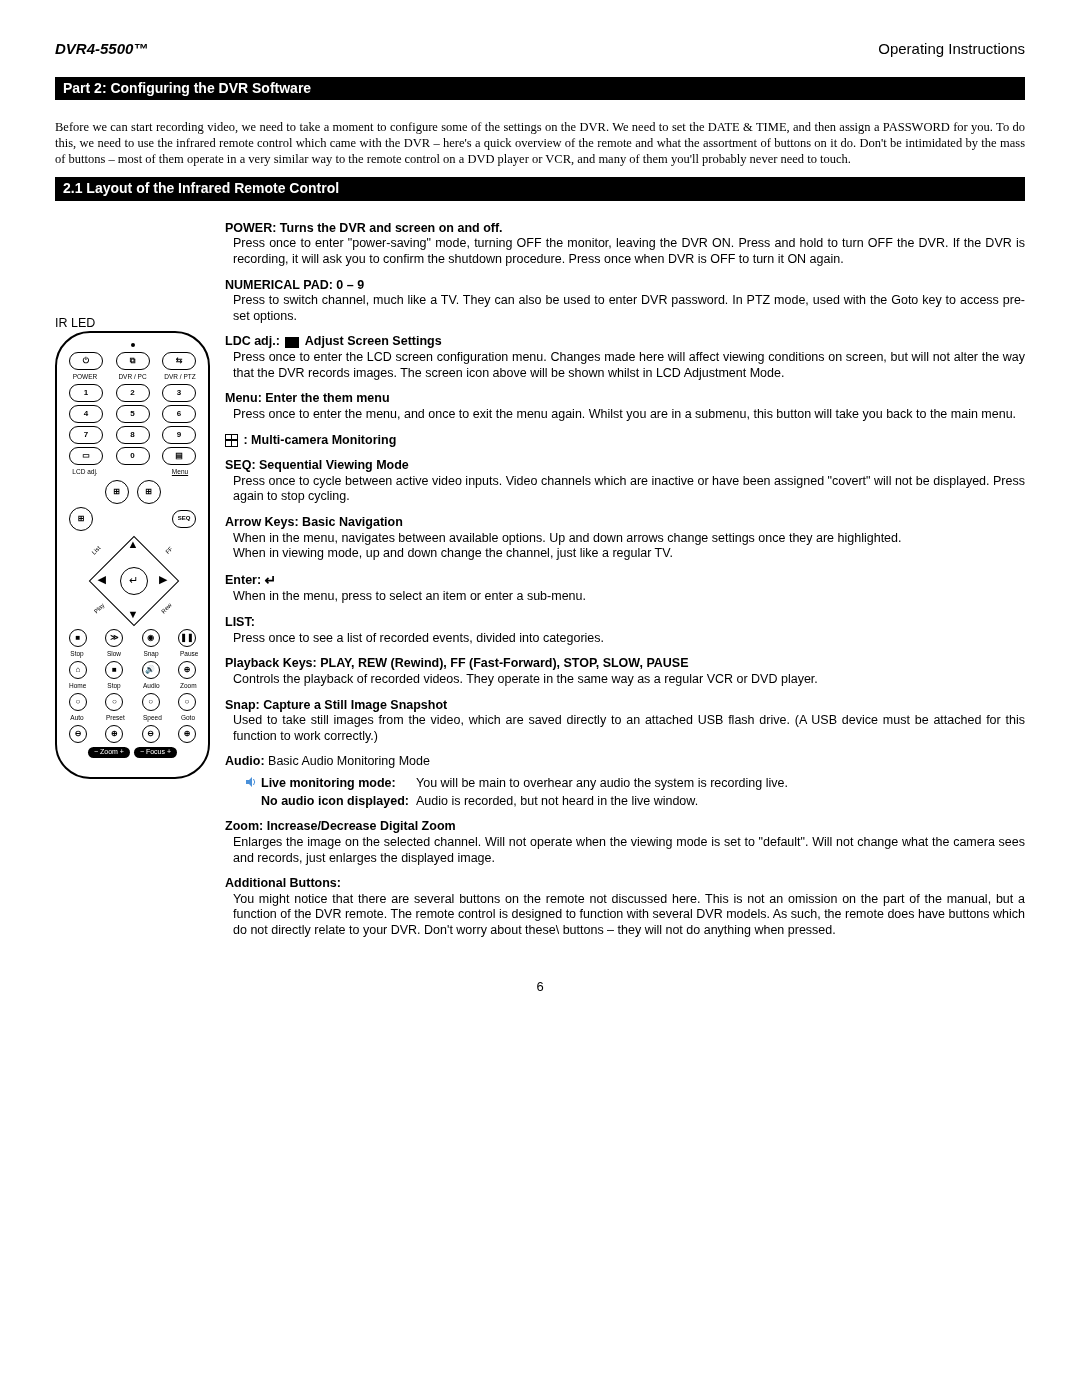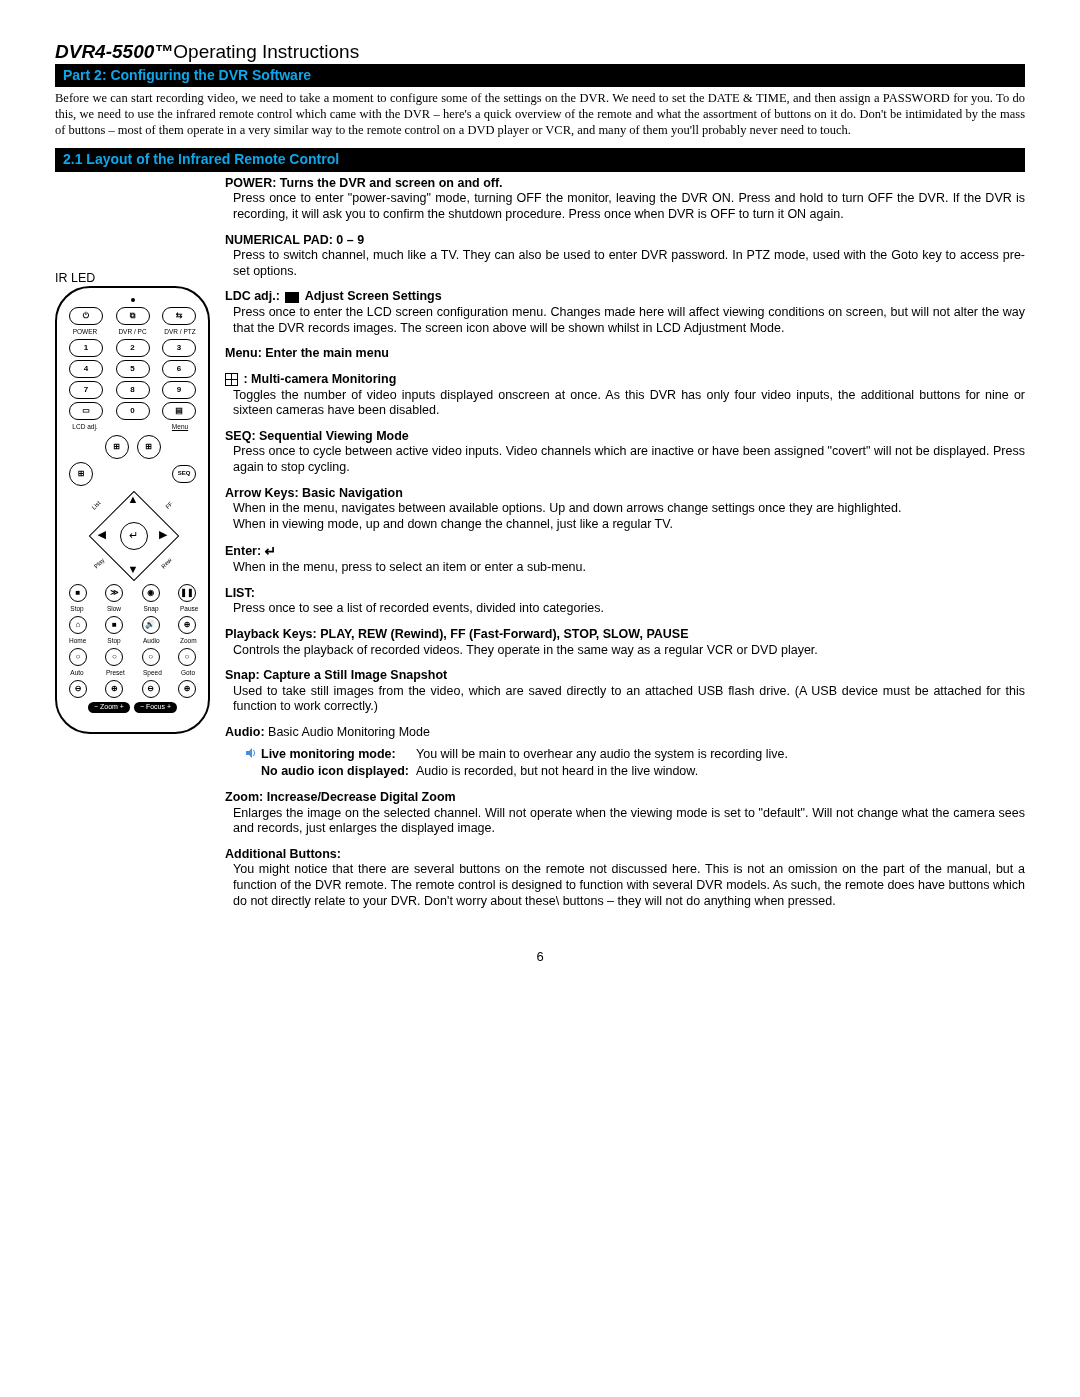--- a/index.html
+++ b/index.html
@@ -6,33 +6,35 @@
     font-family: Arial, sans-serif;
     font-size: 12.5px;
     background: #fff;
     margin: 0;
     padding: 40px 55px 30px 55px;
     color: #000;
     line-height: 1.25;
   }
   .header-row {
     display: flex;
-    font-size: 19px;
+    justify-content: space-between;
+    font-size: 15px;
+    margin-bottom: 18px;
   }
   .model {
     font-style: italic;
     font-weight: bold;
   }
   .section-bar {
     background: #000;
-    color: #0ea5e9;
+    color: #ffffff;
     font-weight: bold;
     font-size: 14px;
     padding: 3px 8px;
-    margin-bottom: 4px;
+    margin-bottom: 20px;
   }
   .intro {
     text-align: justify;
     margin-bottom: 10px;
     font-family: Liberation Serif, serif;
   }
   .content-row {
     display: flex;
     gap: 15px;
   }
@@ -290,27 +292,27 @@
     <div class="item">
       <span class="item-title">LDC adj.:</span>
       <span class="icon-box"></span>
       <span class="item-title"> Adjust Screen Settings</span>
       <div class="item-body">
         <span>Press once to enter the LCD screen configuration menu. Changes made here will affect viewing conditions on screen, but will not alter the way that the DVR records images. The screen icon above will be shown whilst in LCD Adjustment Mode.</span>
       </div>
     </div>
 
     <div class="item">
-      <span class="item-title">Menu: Enter the main menu</span>
+      <span class="item-title">Menu: Enter the them menu</span>
+      <div class="item-body">Press once to enter the menu, and once to exit the menu again. Whilst you are in a submenu, this button will take you back to the main menu.</div>
     </div>
 
     <div class="item">
       <span class="grid-icon"></span>
       <span class="item-title">: Multi-camera Monitoring</span>
-      <div class="item-body">Toggles the number of video inputs displayed onscreen at once. As this DVR has only four video inputs, the additional buttons for nine or sixteen cameras have been disabled.</div>
     </div>
 
     <div class="item">
       <span class="item-title">SEQ: Sequential Viewing Mode</span>
       <div class="item-body">Press once to cycle between active video inputs. Video channels which are inactive or have been assigned "covert" will not be displayed. Press again to stop cycling.</div>
     </div>
 
     <div class="item">
       <span class="item-title">Arrow Keys: Basic Navigation</span>
       <div class="item-body">When in the menu, navigates between available options. Up and down arrows change settings once they are highlighted.</div>

